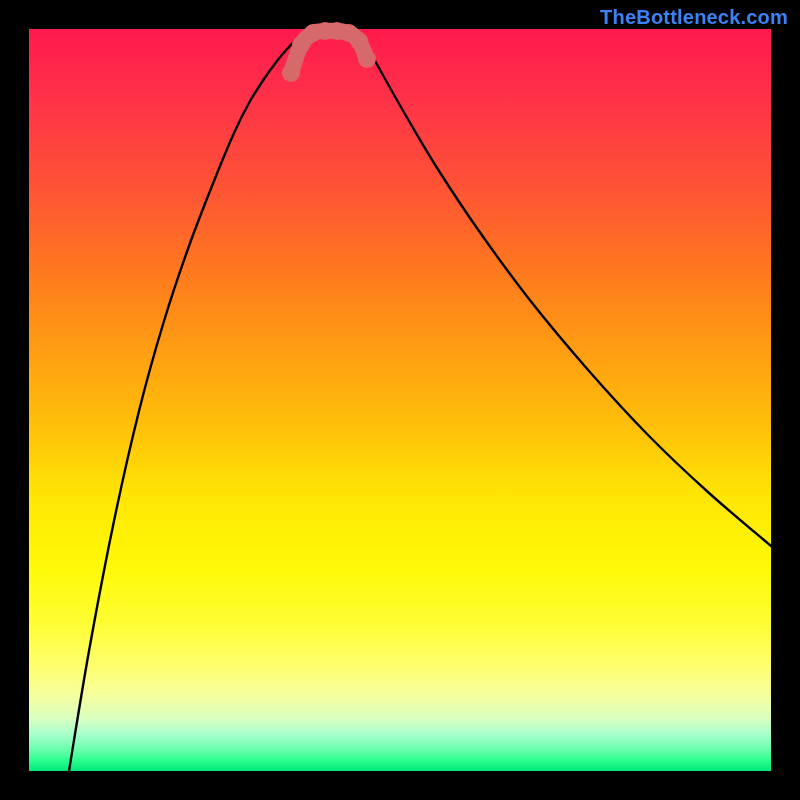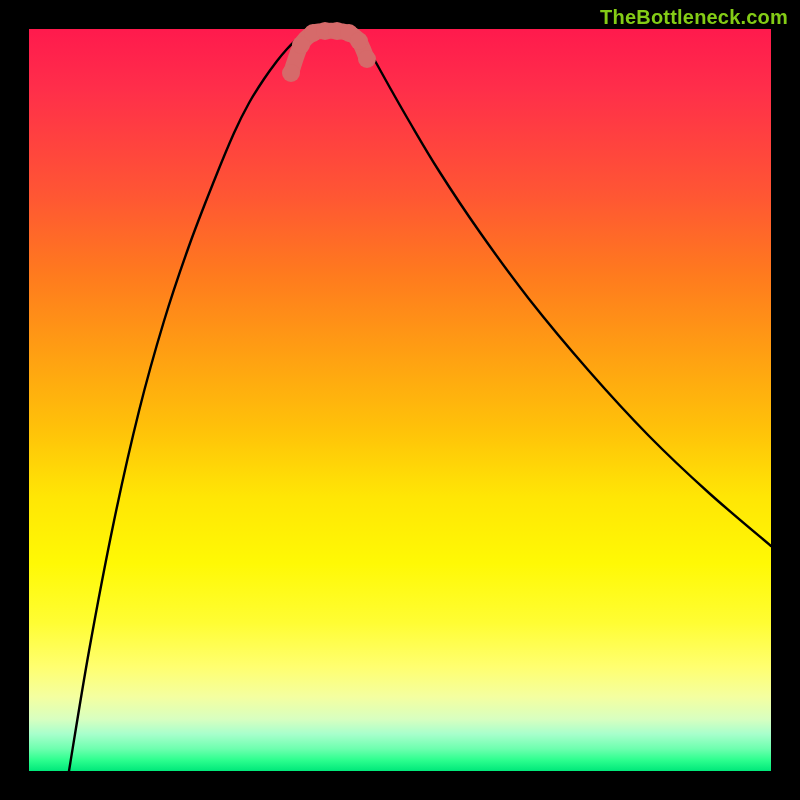--- a/index.html
+++ b/index.html
@@ -32,21 +32,21 @@
       #d8ffc0 93%,
       #a8ffcc 95%,
       #6effaf 97%,
       #2eff8f 98.5%,
       #00e87a 100%);
   }
   .watermark {
     position: absolute;
     top: 6px;
     right: 12px;
-    color: #84cc16;
+    color: #3b82f6;
     font-size: 20px;
     font-weight: 600;
     letter-spacing: 0.2px;
     z-index: 10;
   }
   svg.curves {
     position: absolute;
     left: 29px;
     top: 29px;
     width: 742px;

